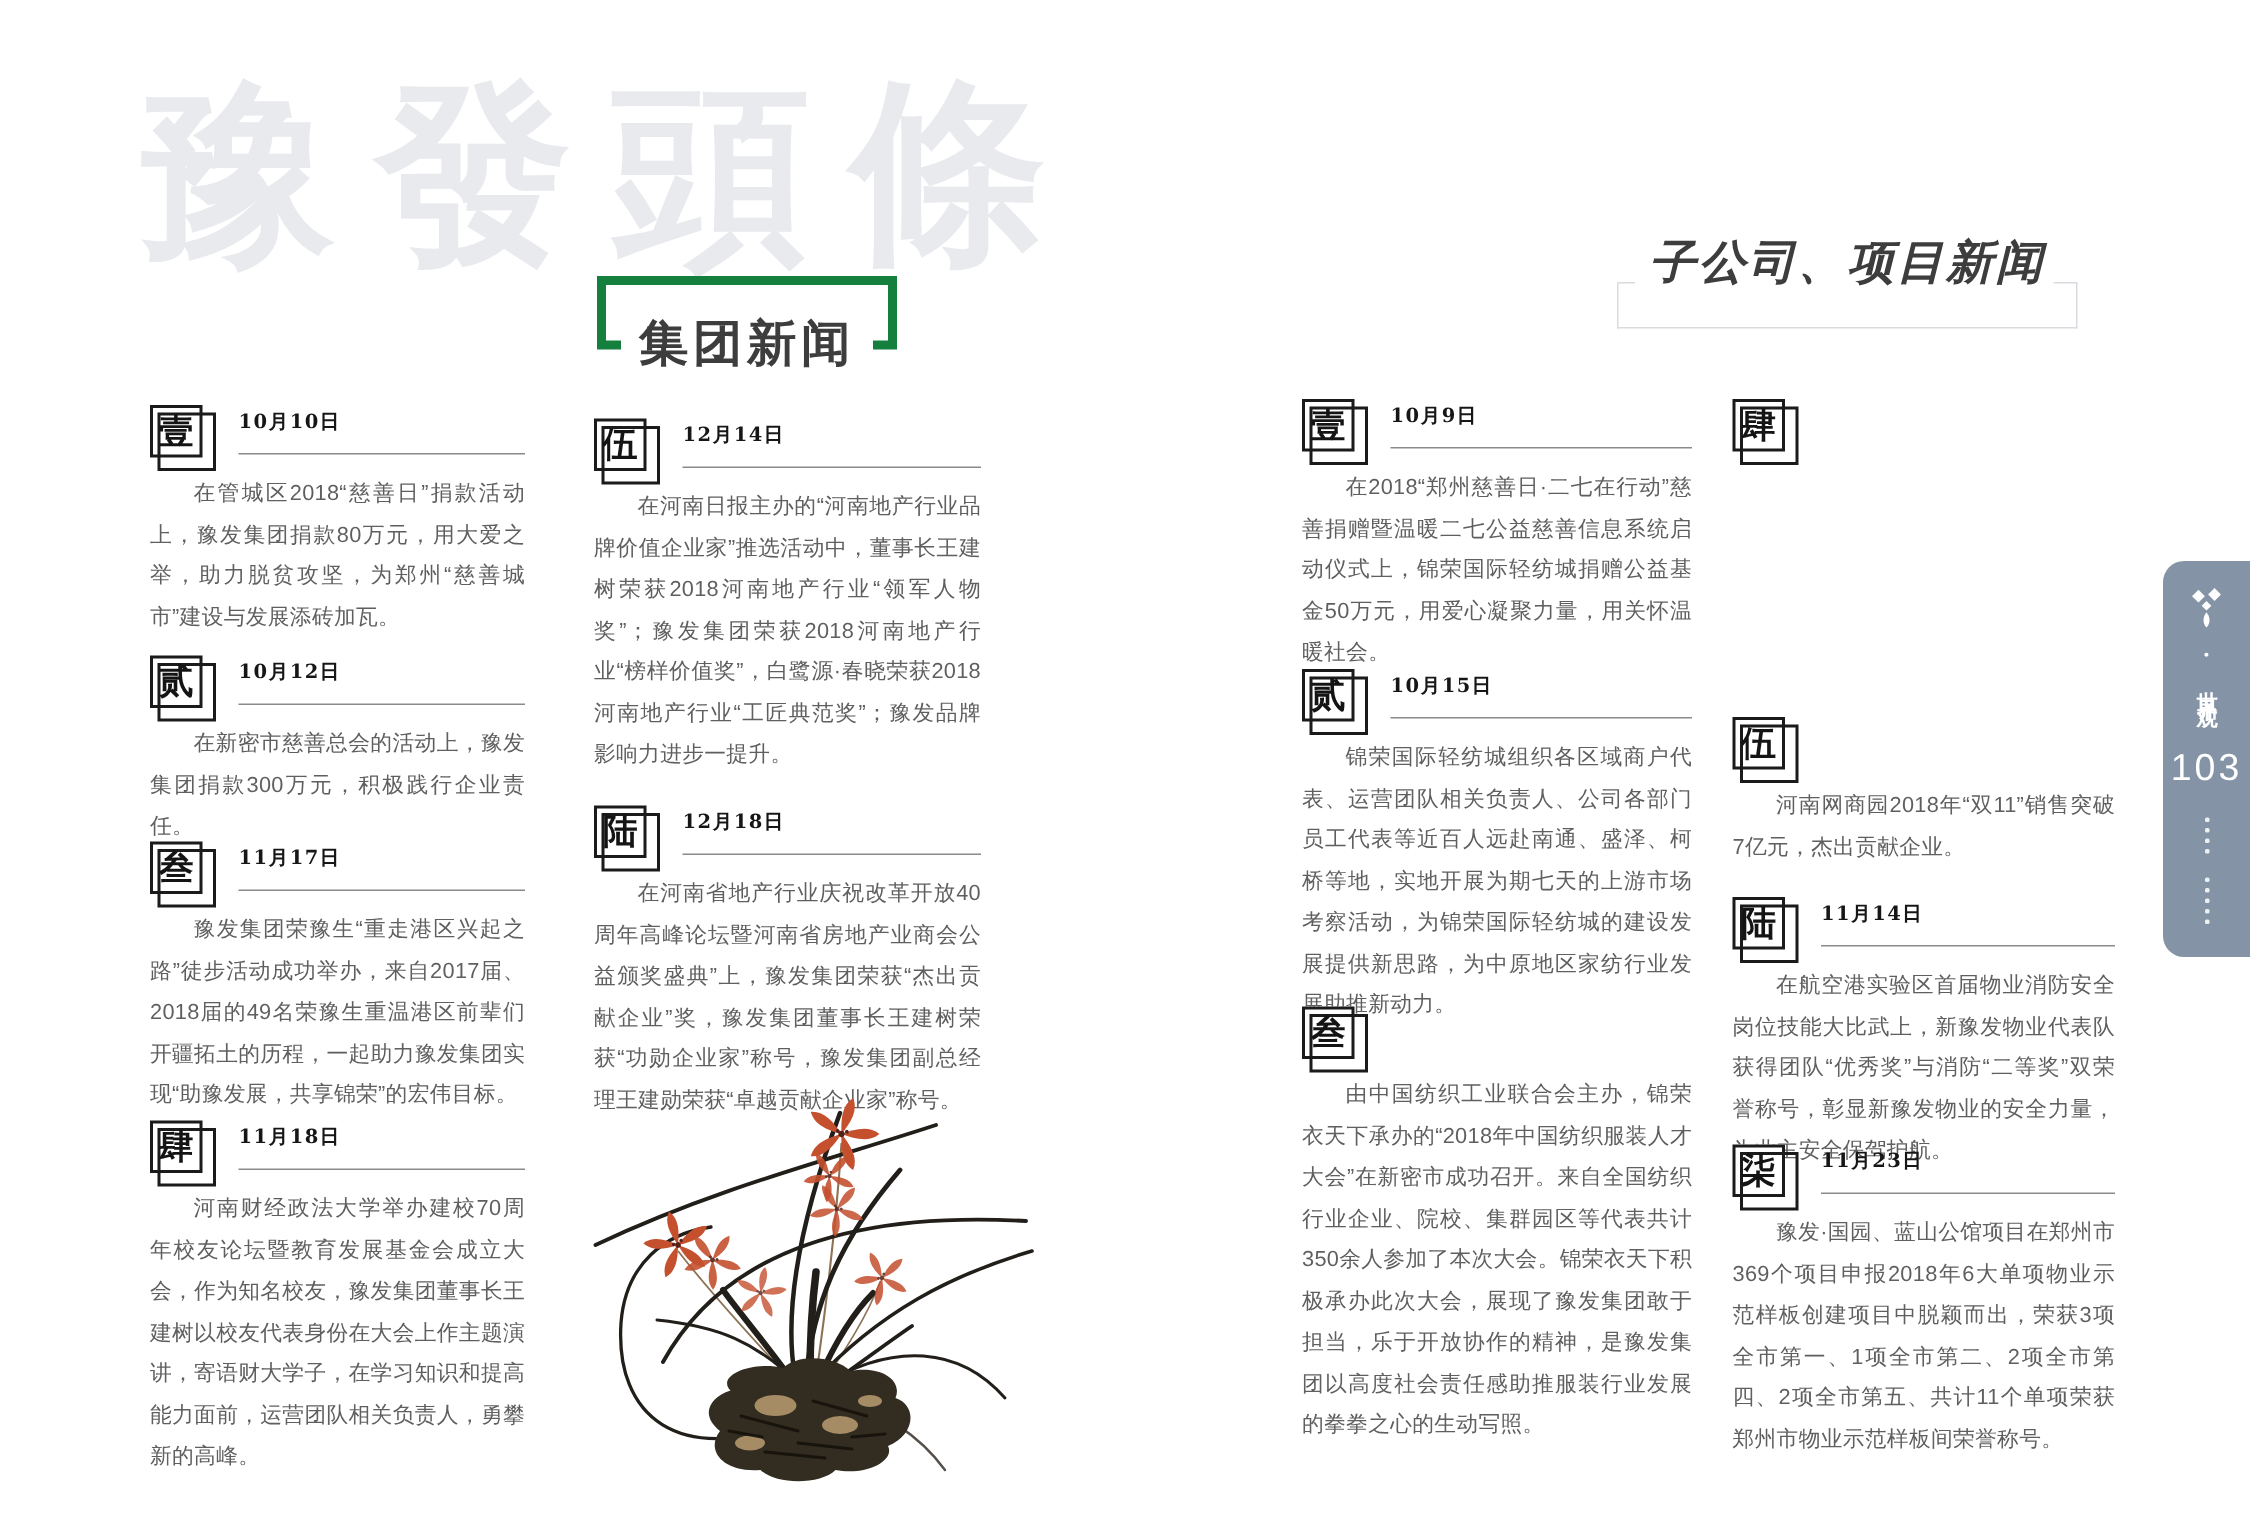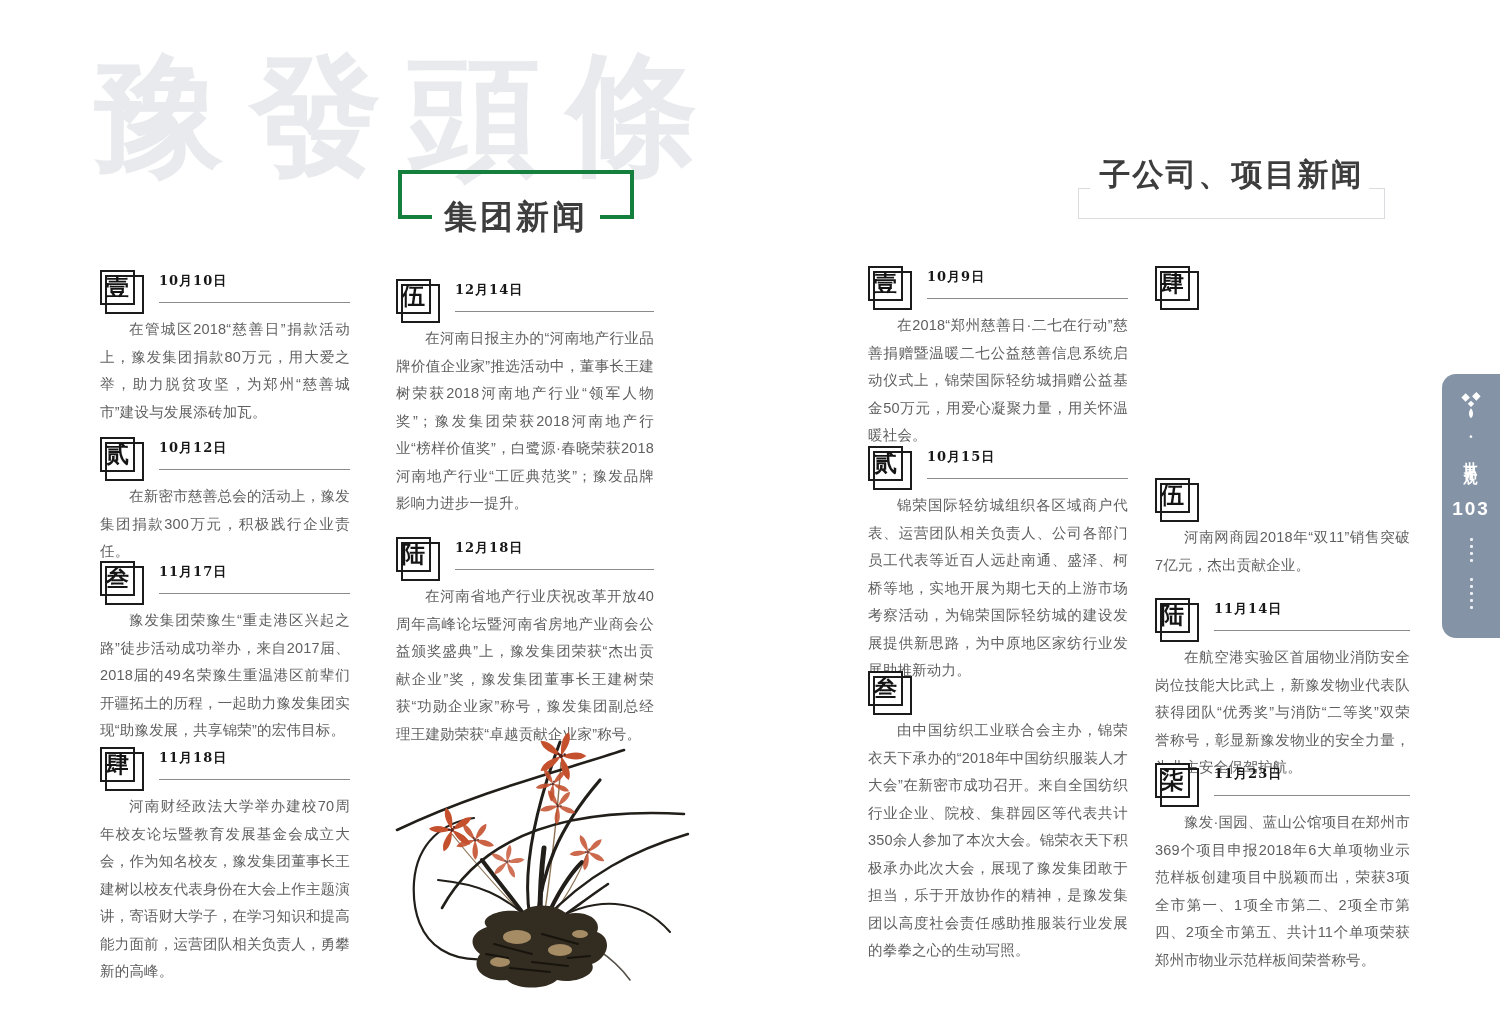--- a/index.html
+++ b/index.html
@@ -10,34 +10,34 @@
   
   .watermark {
     position:absolute; left:92px; top:28px;
     font-family:Liberation Mono, monospace;
     font-size:132px; font-weight:600; letter-spacing:26px;
     color:#e9eaed; white-space:nowrap; user-select:none;
   }
 
   
   .grp-frame {
-    position:absolute; left:398px; top:170px; width:236px; height:49px;
-    border:4px solid #15803d;
+    position:absolute; left:398px; top:184px; width:200px; height:49px;
+    border:6px solid #15803d;
   }
   .grp-title {
     position:absolute; left:50%; bottom:0; transform:translate(-50%,55%);
     background:#fff; padding:0 12px; white-space:nowrap;
     font-family:"DejaVu Serif", serif; font-size:33px; font-weight:700;
     letter-spacing:3px; color:#3d3d3d;
   }
 
   
   .sub-frame {
     position:absolute; left:1078px; top:188px; width:307px; height:31px;
-    border-left:1px solid #d9dbde; border-right:1px solid #d9dbde; border-bottom:1px solid #d9dbde;
+    border-left:1px solid #d9dbde; border-right:1px solid #d9dbde; border-bottom:1px solid #d9dbde;font-style:italic;
   }
   .sub-frame::before, .sub-frame::after {
     content:""; position:absolute; top:0; width:15px; height:1px; background:#d9dbde;
   }
   .sub-frame::before { left:0; } .sub-frame::after { right:0; }
   .sub-title {
     position:absolute; left:50%; top:0; transform:translate(-50%,-80%);
     background:#fff; padding:0 10px; white-space:nowrap;
     font-family:"DejaVu Serif", serif; font-size:31px; font-weight:700;
     letter-spacing:2px; color:#3d3d3d;
@@ -87,21 +87,21 @@
     display:flex; flex-direction:column; align-items:center;
     color:#fff;
   }
   .tab-logo { margin-top:17px; }
   .tab-label {
     margin-top:8px; writing-mode:vertical-rl; text-orientation:upright;
     font-family:"DejaVu Serif", serif; font-size:14px; font-weight:700;
     letter-spacing:5px; color:#fff;
   }
   .tab-page {
-    margin-top:12px; font-size:19px; font-weight:700; letter-spacing:2px;
+    margin-top:12px; font-size:25px; font-weight:400; letter-spacing:2px;
     font-family:"Liberation Sans", sans-serif;
   }
   .micro-marks { margin-top:18px; display:flex; flex-direction:column; align-items:center; gap:4px; }
   .micro-marks .gap { height:8px; }
   .micro-marks i { display:block; width:3px; height:3px; background:rgba(255,255,255,.85); border-radius:1px; }
 </style>
 </head>
 <body>
 
 <div class="page">

